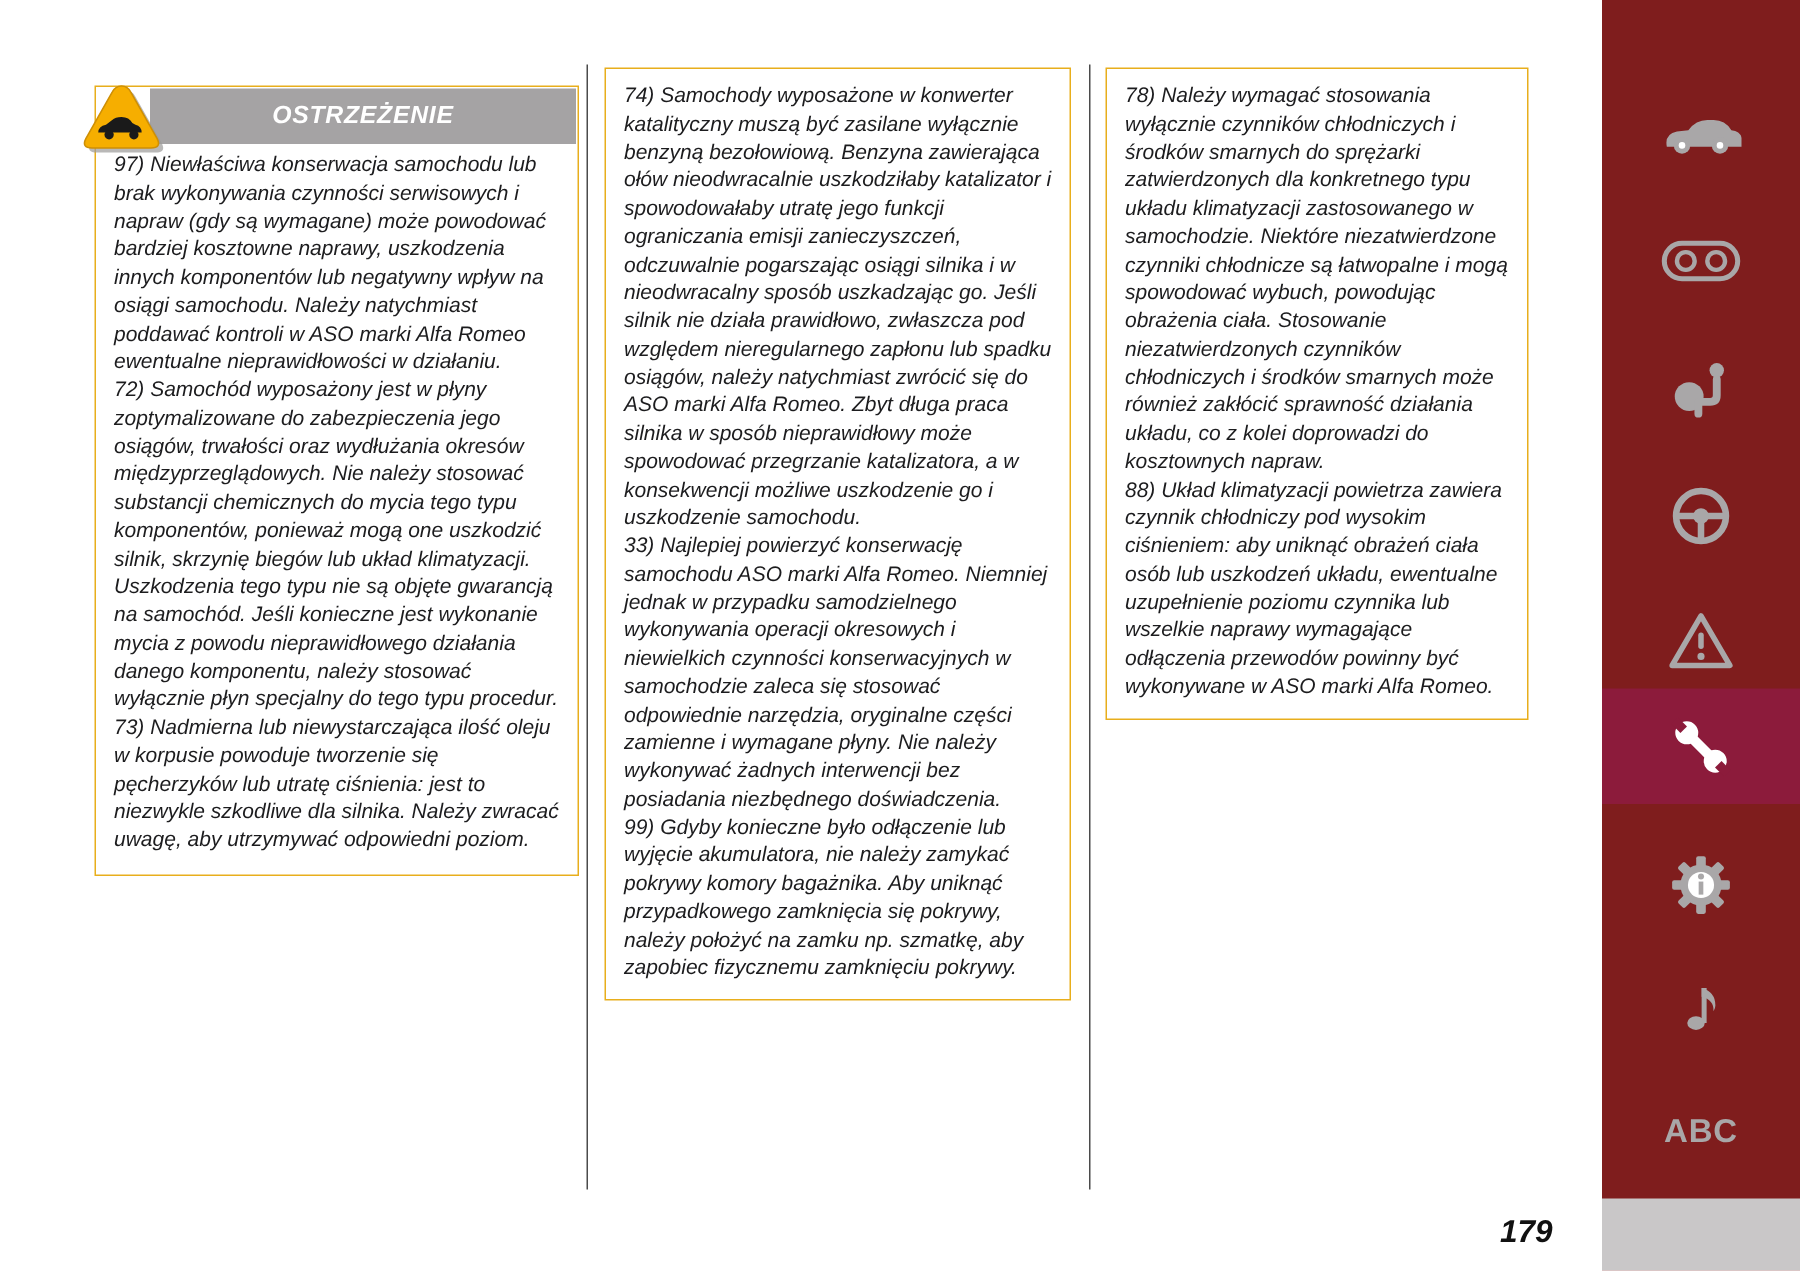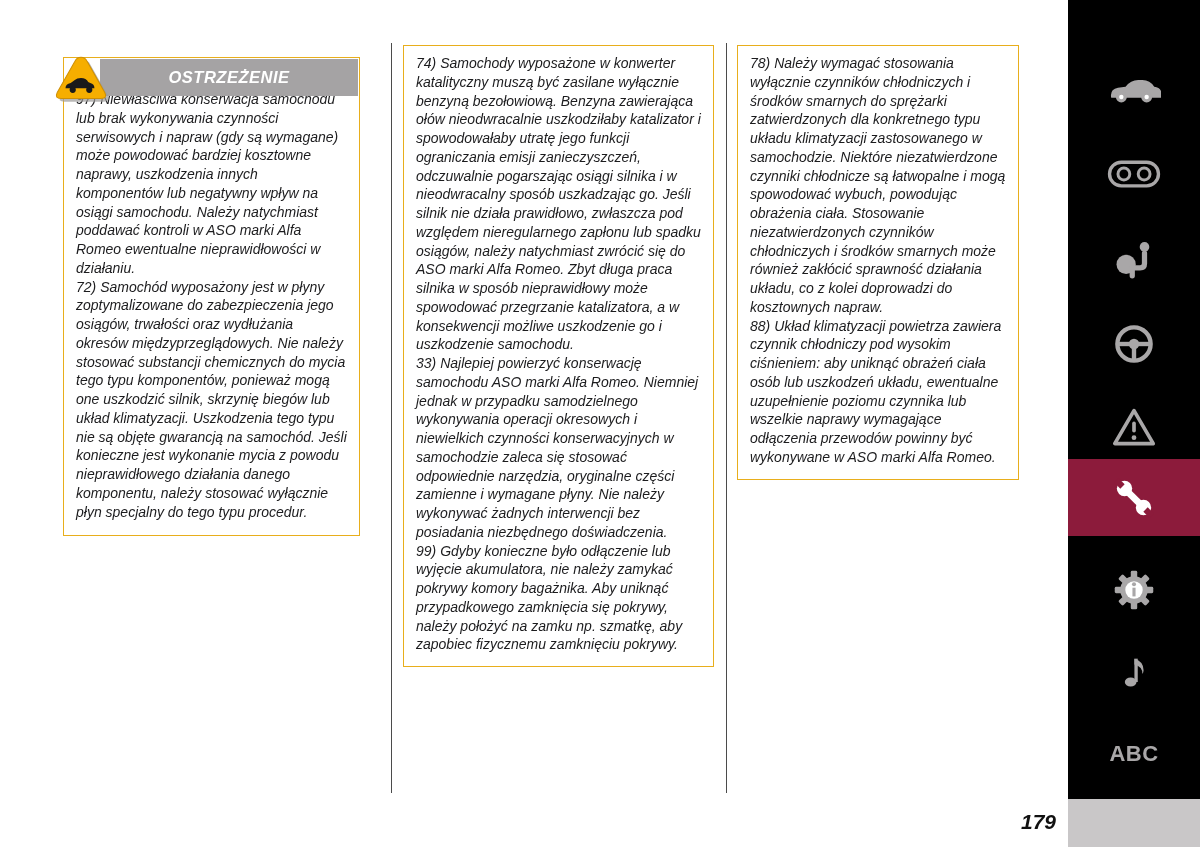--- a/index.html
+++ b/index.html
@@ -8,47 +8,47 @@
     font-family: "Liberation Sans", sans-serif;
     background: #ffffff;
     position: relative;
     overflow: hidden;
   }
   .txt { font-style: italic; font-size: 14px; line-height: 1.34; color: #1c1c1e; }
   .item { margin: 0; }
   .num { font-weight: 400; }
 
   .box { position: absolute; border: 1px solid #E8AE1C; background: #fff; }
-  .left-box  { left: 63px;  top: 57px; width: 297px; padding: 32px 11px 14px 12px; }
+  .left-box  { left: 63px;  top: 57px; width: 323px; padding: 42px 11px 14px 12px; }
   .mid-box   { left: 403px; top: 45px; width: 311px; padding: 8px 11px 12px 12px; }
   .right-box { left: 737px; top: 45px; width: 282px; padding: 8px 11px 12px 12px; }
 
   .header-bar {
     position: absolute; top: 1px; left: 36px; right: 1px; height: 37px;
     background: #A5A3A4; display: flex; align-items: center; justify-content: center;
   }
   .header-title { color: #fff; font-weight: 700; font-style: italic; font-size: 16.5px; letter-spacing: .5px; }
   .warn-badge { position: absolute; left: -14px; top: -4px; width: 62px; height: 52px; }
 
   .divider { position: absolute; top: 43px; width: 1px; height: 750px; background: #4b4b4b; }
   .d1 { left: 391px; }
   .d2 { left: 726px; }
 
-  .sidebar { position: absolute; left: 1068px; top: 0; width: 132px; height: 847px; background: #000000; }
+  .sidebar { position: absolute; left: 1068px; top: 0; width: 132px; height: 847px; background: #7f1d1d; }
   .side-item { position: absolute; left: 0; width: 132px; height: 48px;
                display: flex; align-items: center; justify-content: center; cursor: pointer; }
   .si-car { top: 64px; } .si-cluster { top: 150px; } .si-airbag { top: 236px; }
   .si-steering { top: 320px; } .si-triangle { top: 404px; }
   .si-gear { top: 566px; } .si-note { top: 648px; } .si-abc { top: 730px; }
   .active-block { position: absolute; left: 0; top: 459px; width: 132px; height: 77px;
                   background: #8C1B3B; display: flex; align-items: center; justify-content: center; cursor: pointer; }
   .bottom-block { position: absolute; left: 1068px; top: 799px; width: 132px; height: 48px; background: #C9C7C8; }
 
   .abc { color: #A9A7A8; font-weight: 700; font-size: 22px; letter-spacing: .5px; }
-  .page-num { position: absolute; left: 1000px; top: 810px; width: 56px; text-align: right;
+  .page-num { position: absolute; left: 1000px; top: 810px; width: 56px; text-align: left;
               font-size: 21px; font-weight: 700; font-style: italic; color: #111; }
 </style>
 </head>
 <body>
 
 <div class="page">
 
   <div class="divider d1"></div>
   <div class="divider d2"></div>
 
@@ -65,20 +65,24 @@
         <circle cx="38" cy="34.5" r="3" fill="#1a1a1a"></circle>
       </svg>
     </div>
     <p class="item">
       <b class="num">97)</b>
       <span>Niewłaściwa konserwacja samochodu lub brak wykonywania czynności serwisowych i napraw (gdy są wymagane) może powodować bardziej kosztowne naprawy, uszkodzenia innych komponentów lub negatywny wpływ na osiągi samochodu. Należy natychmiast poddawać kontroli w ASO marki Alfa Romeo ewentualne nieprawidłowości w działaniu.</span>
     </p>
     <p class="item">
       <b class="num">72)</b>
       <span>Samochód wyposażony jest w płyny zoptymalizowane do zabezpieczenia jego osiągów, trwałości oraz wydłużania okresów międzyprzeglądowych. Nie należy stosować substancji chemicznych do mycia tego typu komponentów, ponieważ mogą one uszkodzić silnik, skrzynię biegów lub układ klimatyzacji. Uszkodzenia tego typu nie są objęte gwarancją na samochód. Jeśli konieczne jest wykonanie mycia z powodu nieprawidłowego działania danego komponentu, należy stosować wyłącznie płyn specjalny do tego typu procedur.</span>
+    </p>
+    <p class="item">
+      <b class="num">73)</b>
+      <span>Nadmierna lub niewystarczająca ilość oleju w korpusie powoduje tworzenie się pęcherzyków lub utratę ciśnienia: jest to niezwykle szkodliwe dla silnika. Należy zwracać uwagę, aby utrzymywać odpowiedni poziom.</span>
     </p>
   </section>
 
   <section class="box mid-box txt">
     <p class="item">
       <b class="num">74)</b>
       <span>Samochody wyposażone w konwerter katalityczny muszą być zasilane wyłącznie benzyną bezołowiową. Benzyna zawierająca ołów nieodwracalnie uszkodziłaby katalizator i spowodowałaby utratę jego funkcji ograniczania emisji zanieczyszczeń, odczuwalnie pogarszając osiągi silnika i w nieodwracalny sposób uszkadzając go. Jeśli silnik nie działa prawidłowo, zwłaszcza pod względem nieregularnego zapłonu lub spadku osiągów, należy natychmiast zwrócić się do ASO marki Alfa Romeo. Zbyt długa praca silnika w sposób nieprawidłowy może spowodować przegrzanie katalizatora, a w konsekwencji możliwe uszkodzenie go i uszkodzenie samochodu.</span>
     </p>
     <p class="item">
       <b class="num">33)</b>

